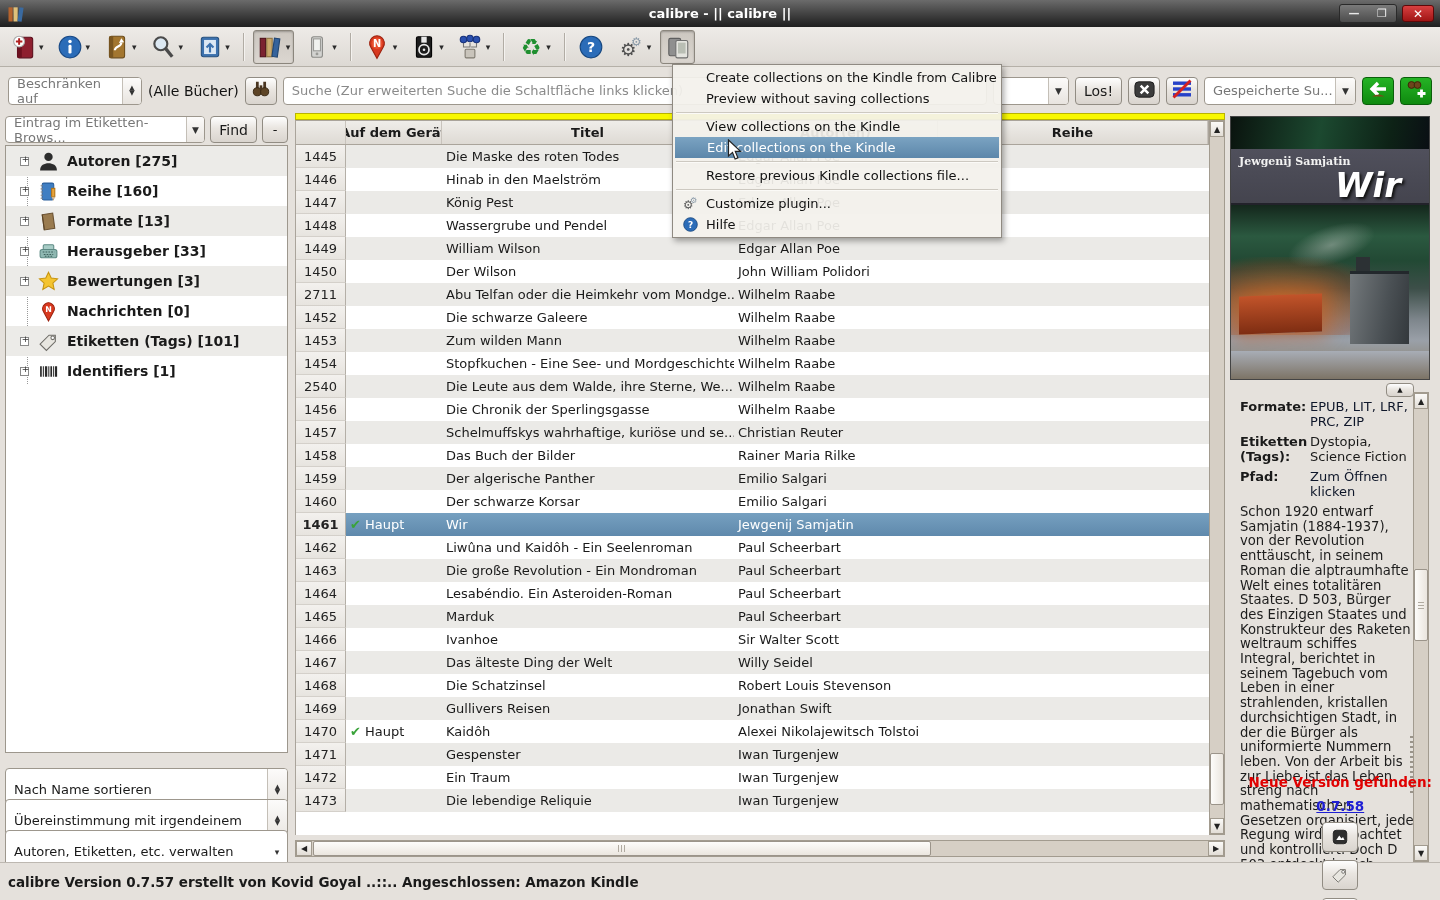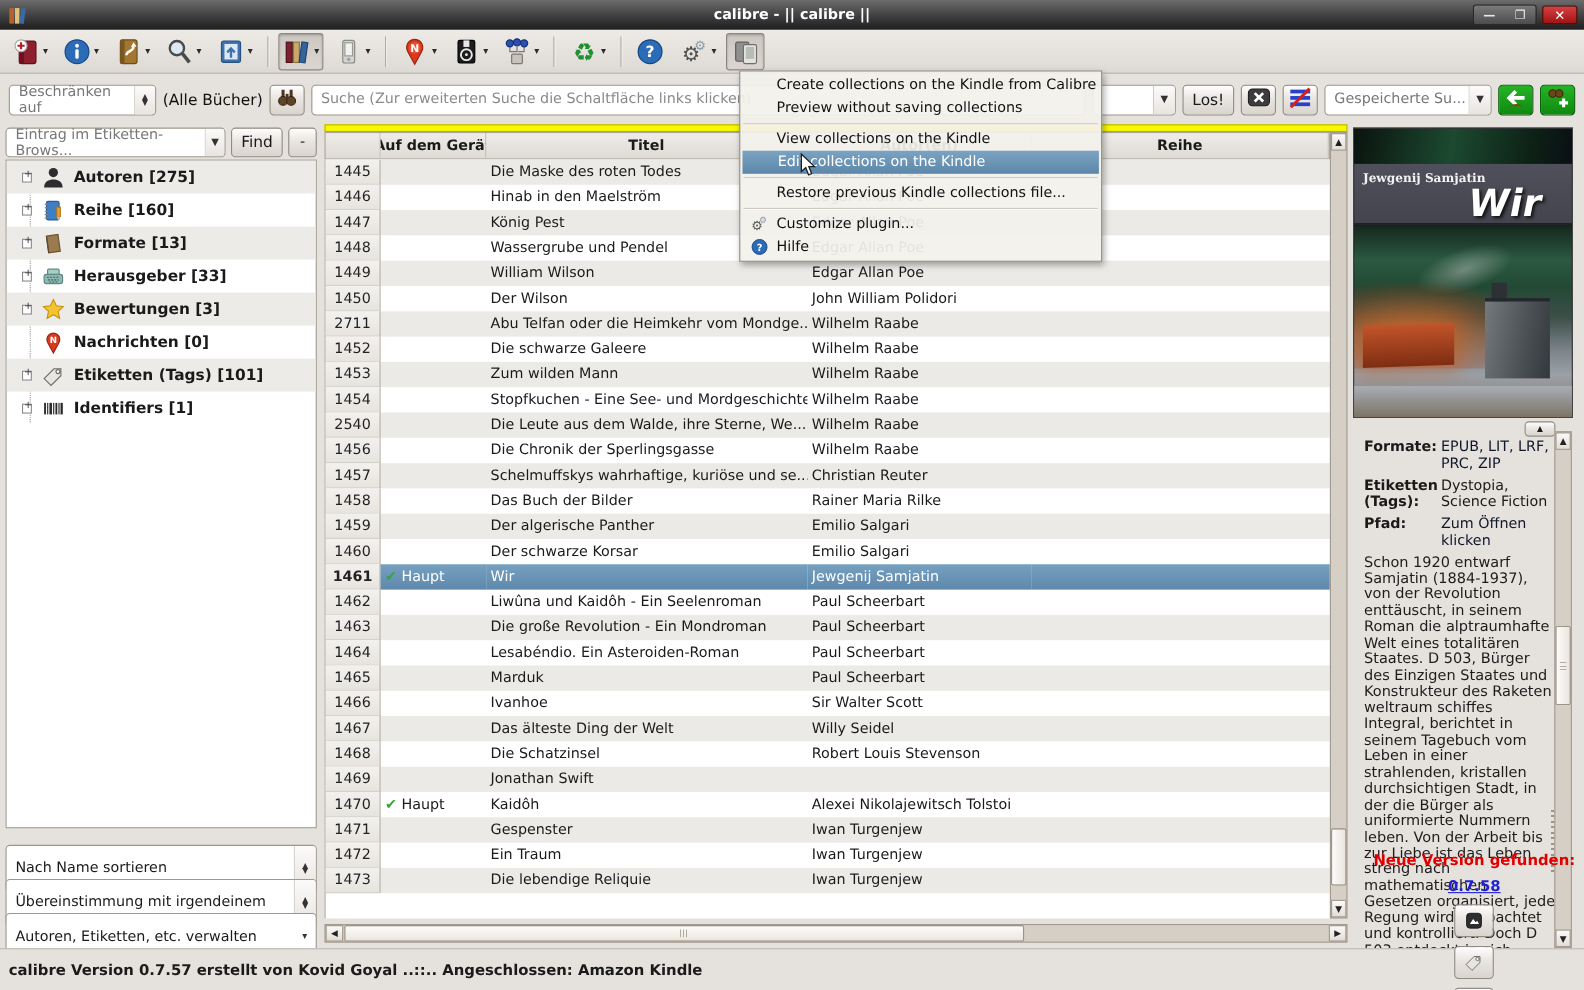--- a/index.html
+++ b/index.html
@@ -733,20 +733,21 @@
           <div class="cell c-title">Die Schatzinsel</div>
           <div class="cell c-auth">Robert Louis Stevenson</div>
           <div class="cell c-series"></div>
         </div>
         <div class="book-row">
           <div class="cell c-num">1469</div>
           <div class="cell c-dev">
             <span class="dev-check" style="visibility: hidden;">✔</span>
             <span></span>
           </div>
+          <div class="cell c-title">Gullivers Reisen</div>
           <div class="cell c-auth">Jonathan Swift</div>
           <div class="cell c-series"></div>
         </div>
         <div class="book-row">
           <div class="cell c-num">1470</div>
           <div class="cell c-dev">
             <span class="dev-check">✔</span>
             <span>Haupt</span>
           </div>
           <div class="cell c-title">Kaidôh</div>

